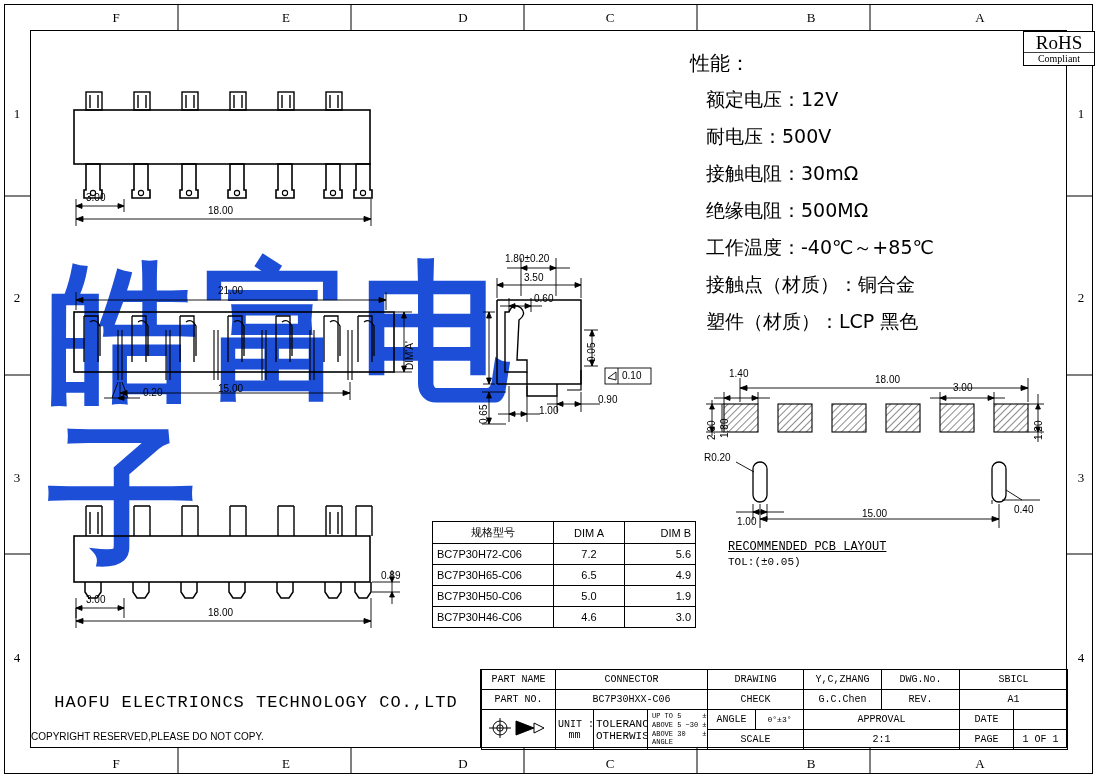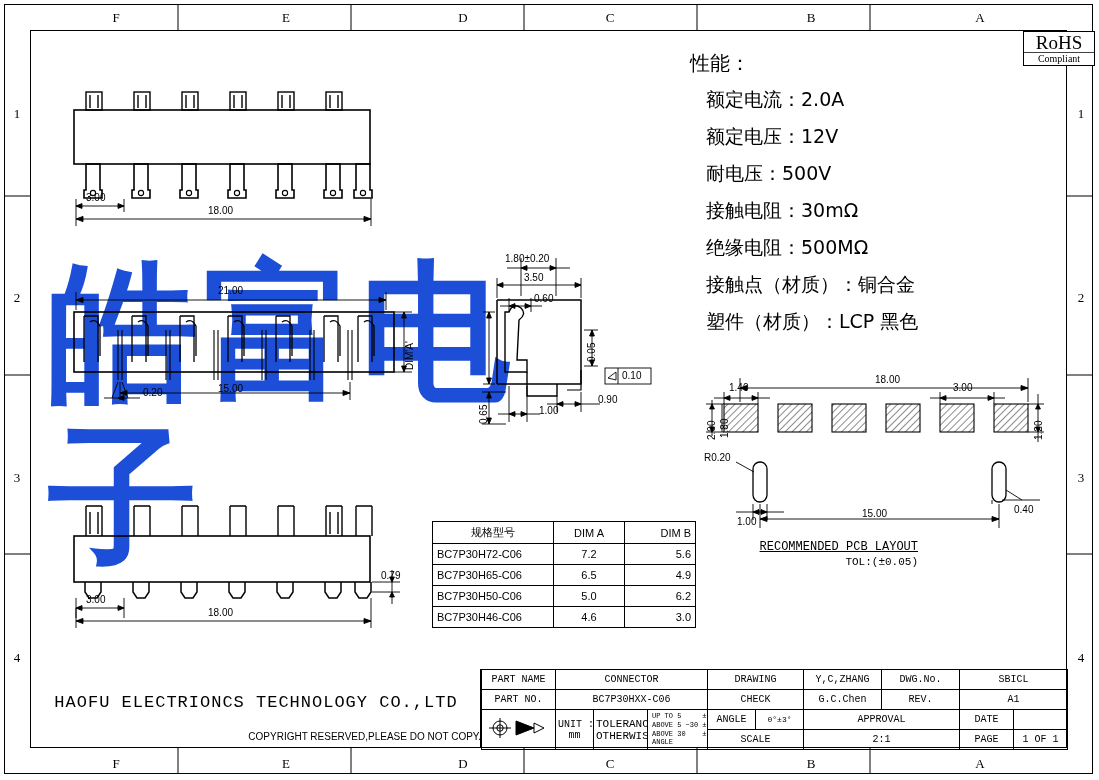--- a/index.html
+++ b/index.html
@@ -119,24 +119,24 @@
     height: 14px;
   }
   .spectable th { font-weight: normal; }
   .spectable .c1 { width: 112px; text-align: left; }
   .spectable .c2 { width: 62px; }
   .spectable .c3 { width: 62px; text-align: right; }
 
   
   .pcbcap {
     position: absolute;
-    left: 708px; top: 540px;
+    left: 728px; top: 540px;
     font-size: 12px;
     font-family: "Liberation Mono", monospace;
-    text-align: right;
+    text-align: left;
     width: 210px;
     z-index: 4;
   }
   .pcbcap .u { text-decoration: underline; }
   .pcbcap .s { font-size: 11px; display: block; margin-top: 2px; }
 
   
   .titleblock {
     position: absolute;
     left: 31px; top: 669px;
@@ -150,21 +150,21 @@
   }
   .tb-company .name {
     position: absolute; left: 0; top: 24px; width: 450px;
     text-align: center;
     font-size: 17px;
     font-family: "Liberation Mono", monospace;
     letter-spacing: 1px;
   }
   .tb-company .copy {
     position: absolute; left: 0; bottom: 5px; width: 450px;
-    text-align: right;
+    text-align: left;
     font-size: 10px;
     font-family: "Liberation Sans", sans-serif;
   }
   .tb-grid {
     position: absolute; left: 450px; top: 0;
     width: 586px; height: 78px;
   }
   .tbl {
     border-collapse: collapse;
     width: 586px;
@@ -246,25 +246,25 @@
   <div class="zone" style="left:1073px; top:470px;">3</div>
   <div class="zone" style="left:1073px; top:650px;">4</div>
 
   <div class="rohs">
     <div class="r1">RoHS</div>
     <div class="r2">Compliant</div>
   </div>
 
   <div class="spec">
     <div class="title">性能：</div>
-    <div class="row">额定电流：2.0A</div>
     <div class="row">额定电压：12V</div>
     <div class="row">耐电压：500V</div>
     <div class="row">接触电阻：30mΩ</div>
     <div class="row">绝缘电阻：500MΩ</div>
+    <div class="row">工作温度：-40℃～+85℃</div>
     <div class="row">接触点（材质）：铜合金</div>
     <div class="row">塑件（材质）：LCP  黑色</div>
   </div>
 
   <svg width="1099" height="780">
     <g stroke="#000" fill="none" stroke-width="1.6">
 
       <rect x="74" y="110" width="296" height="54"></rect>
 
       <g stroke-width="1.4">
@@ -514,21 +514,21 @@
 
       <line x1="76" y1="608" x2="76" y2="628"></line>
       <line x1="371" y1="598" x2="371" y2="628"></line>
       <line x1="76" y1="621" x2="371" y2="621"></line>
       <polygon points="76,621 83,618.5 83,623.5"></polygon>
       <polygon points="371,621 364,618.5 364,623.5"></polygon>
     </g>
   </svg>
   <div class="dim" style="left:86px; top:594px;">3.00</div>
   <div class="dim" style="left:208px; top:607px;">18.00</div>
-  <div class="dim" style="left:381px; top:570px;">0.79</div>
+  <div class="dim" style="left:381px; top:570px;">0.89</div>
 
   <svg width="1099" height="780">
     <defs>
       <pattern id="hatch" patternUnits="userSpaceOnUse" width="5" height="5" patternTransform="rotate(45)">
         <line x1="0" y1="0" x2="0" y2="5" stroke="#000" stroke-width="0.9"></line>
       </pattern>
     </defs>
 
     <g stroke="#000" stroke-width="1.1" fill="url(#hatch)">
       <rect x="724" y="404" width="34" height="28"></rect>
@@ -589,21 +589,21 @@
       <line x1="760" y1="519" x2="999" y2="519"></line>
       <polygon points="760,519 767,516.5 767,521.5"></polygon>
       <polygon points="999,519 992,516.5 992,521.5"></polygon>
 
       <line x1="992" y1="504" x2="992" y2="500"></line>
       <line x1="1006" y1="490" x2="1022" y2="500"></line>
       <line x1="1002" y1="500" x2="1040" y2="500"></line>
     </g>
   </svg>
   <div class="dim" style="left:875px; top:374px;">18.00</div>
-  <div class="dim" style="left:729px; top:382px;">1.40</div>
+  <div class="dim" style="left:729px; top:368px;">1.40</div>
   <div class="dim" style="left:953px; top:382px;">3.00</div>
   <div class="dimv" style="left:706px; top:440px;">2.00</div>
   <div class="dimv" style="left:719px; top:438px;">1.80</div>
   <div class="dimv" style="left:1033px; top:440px;">1.20</div>
   <div class="dim" style="left:704px; top:452px;">R0.20</div>
   <div class="dim" style="left:737px; top:516px;">1.00</div>
   <div class="dim" style="left:862px; top:508px;">15.00</div>
   <div class="dim" style="left:1014px; top:504px;">0.40</div>
 
   <div class="pcbcap">
@@ -624,21 +624,21 @@
       <td class="c3">5.6</td>
     </tr>
     <tr>
       <td class="c1">BC7P30H65-C06</td>
       <td class="c2">6.5</td>
       <td class="c3">4.9</td>
     </tr>
     <tr>
       <td class="c1">BC7P30H50-C06</td>
       <td class="c2">5.0</td>
-      <td class="c3">6.2</td>
+      <td class="c3">1.9</td>
     </tr>
     <tr>
       <td class="c1">BC7P30H46-C06</td>
       <td class="c2">4.6</td>
       <td class="c3">3.0</td>
     </tr>
   </tbody>
     </table>
 
   <div class="titleblock">

